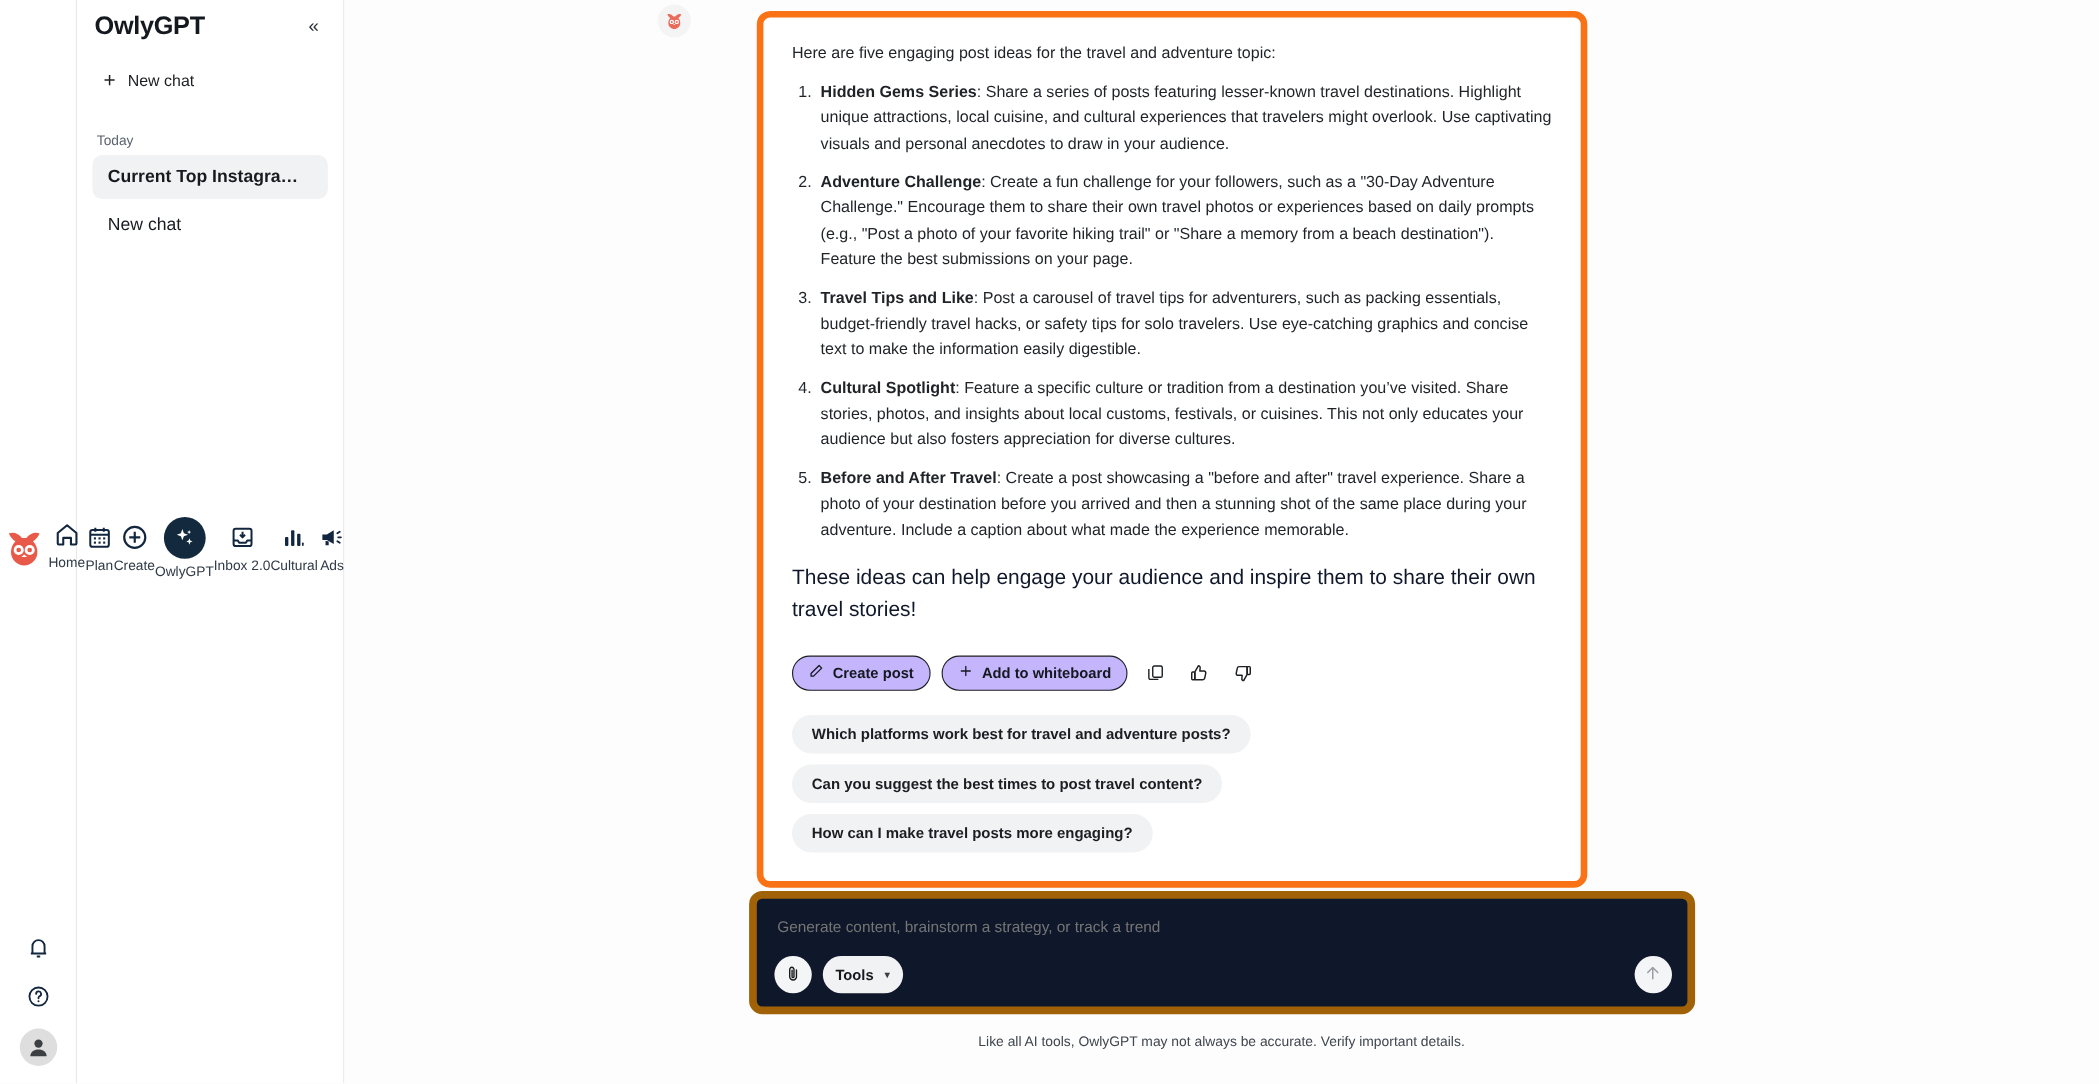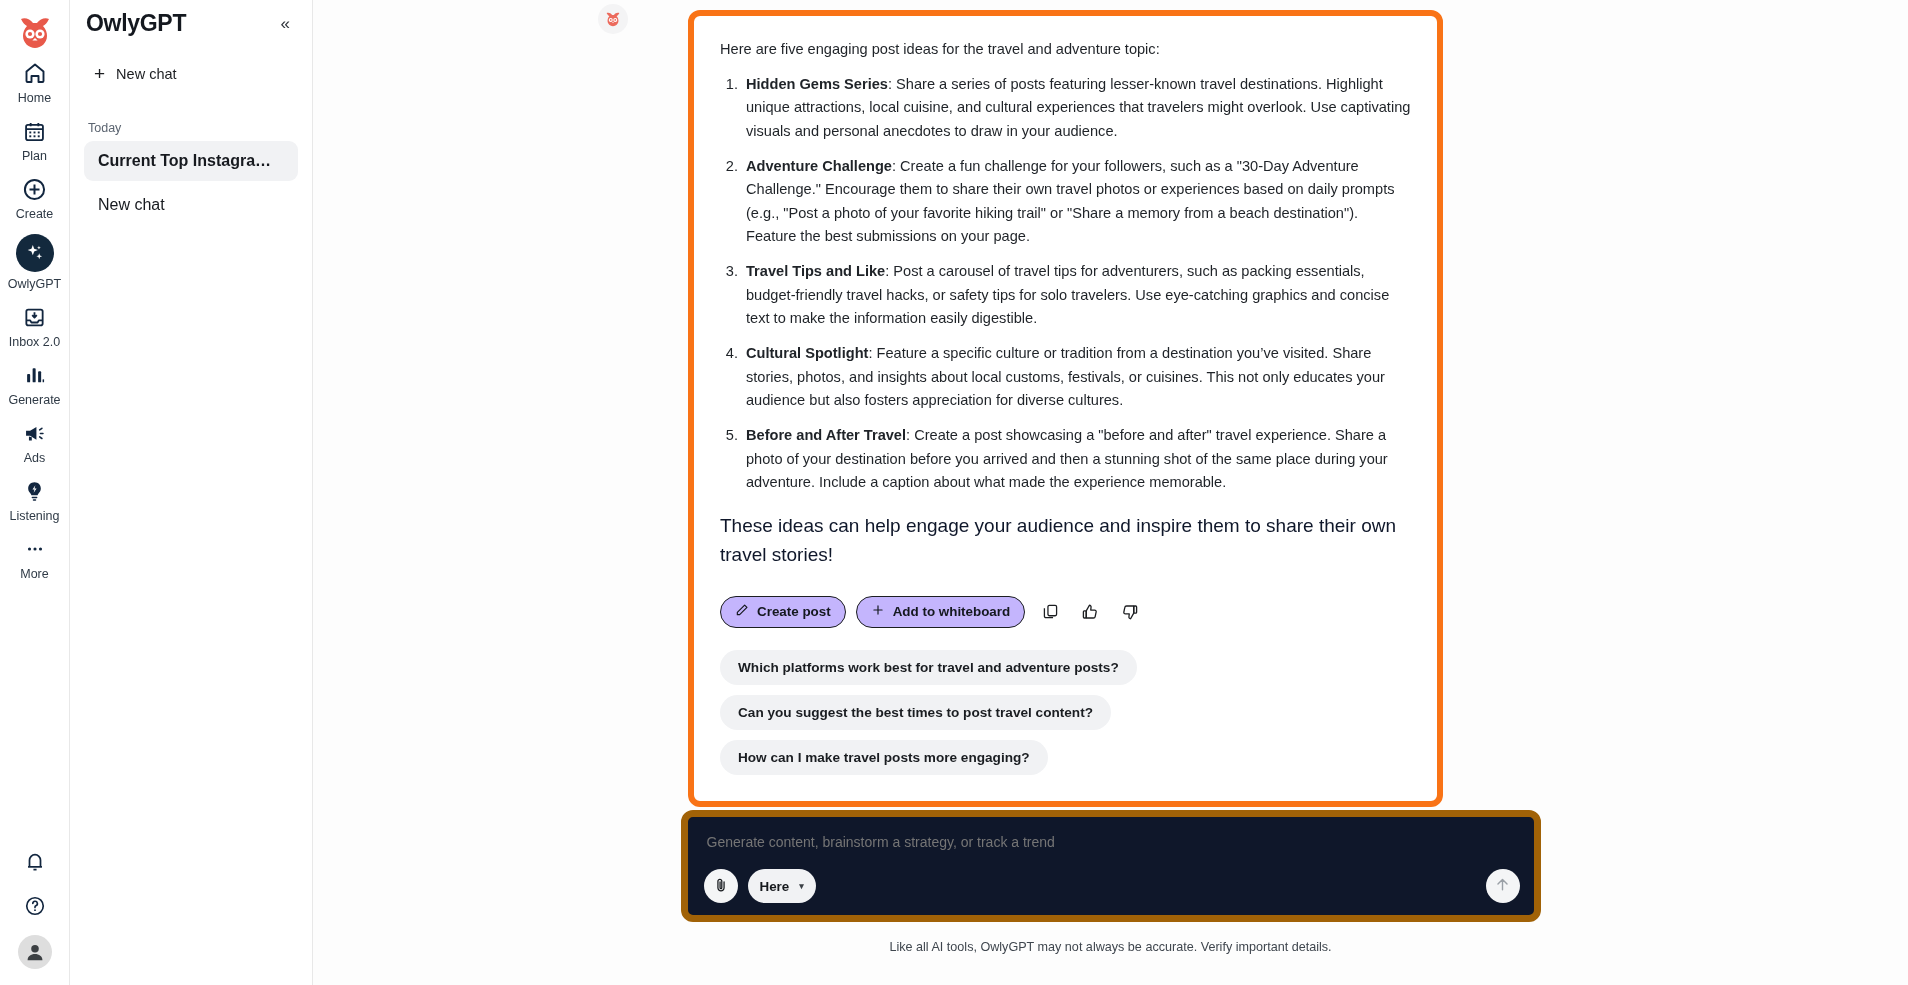--- a/index.html
+++ b/index.html
@@ -10,21 +10,21 @@
     font-family: "Liberation Sans", sans-serif;
     color: #1c1e21;
   }
   .app { display: flex; width: 1908px; height: 985px; }
 
   
   .rail {
     width: 70px; height: 985px;
     background: #ffffff;
     border-right: 1px solid #e8e8e8;
-    display: flex; flex-direction: column; align-items: center;
+    display: flex; align-items: center;
     flex: 0 0 70px;
     position: relative;
   }
   .rail-logo { margin-top: 10px; width: 44px; height: 44px; display:flex; align-items:center; justify-content:center;}
   .rail-item {
     width: 70px;
     display: flex; flex-direction: column; align-items: center;
     padding-top: 12px; cursor: pointer;
   }
   .rail-item .ic { width: 26px; height: 26px; display: flex; align-items: center; justify-content: center; color:#12263f; }
@@ -255,21 +255,21 @@
 
     <div class="rail-item">
       <span class="ic">
         <svg width="22" height="22" viewBox="0 0 24 24" fill="#12263f">
             <rect x="3.4" y="11" width="3.3" height="9" rx="1"></rect>
             <rect x="9.4" y="4.5" width="3.3" height="15.5" rx="1"></rect>
             <rect x="15.4" y="8" width="3.3" height="12" rx="1"></rect>
             <rect x="20.3" y="16.5" width="1.6" height="3.5" rx=".7"></rect>
           </svg>
       </span>
-      <span class="lbl">Generate</span>
+      <span class="lbl">Cultural</span>
     </div>
 
     <div class="rail-item">
       <span class="ic">
         <svg width="23" height="23" viewBox="0 0 24 24">
             <path d="M3.2 9.2h4.2L14 5.2v13.2l-6.6-4H3.2z" fill="#12263f"></path>
             <path d="M6.2 15.2v4.2h3v-3.4" fill="#12263f"></path>
             <g stroke="#12263f" stroke-width="1.7" stroke-linecap="round">
               <path d="M17.4 8.2l2.3-1.6M18.2 12h2.6M17.4 15.6l2.3 1.6"></path>
             </g>
@@ -440,21 +440,21 @@
         <div class="composer-row">
           <button class="attach-btn">
             <span>
               <svg width="16" height="16" viewBox="0 0 24 24" fill="none" stroke="#16191d" stroke-width="1.9" stroke-linecap="round">
                   <path d="M16.6 7.2v9.1a4.6 4.6 0 1 1-9.2 0V6.4a2.9 2.9 0 1 1 5.8 0v9.9a1.3 1.3 0 0 1-2.6 0V7.5"></path>
                 </svg>
             </span>
           </button>
 
           <button class="tools-btn">
-            <span>Here</span>
+            <span>Tools</span>
             <span class="caret">▾</span>
           </button>
         </div>
 
         <button class="send-btn">
           <span>
             <svg width="17" height="17" viewBox="0 0 24 24" fill="none" stroke="#9aa0a6" stroke-width="2" stroke-linecap="round" stroke-linejoin="round">
                 <path d="M12 19.5V5M5.6 11.4 12 5l6.4 6.4"></path>
               </svg>
           </span>

